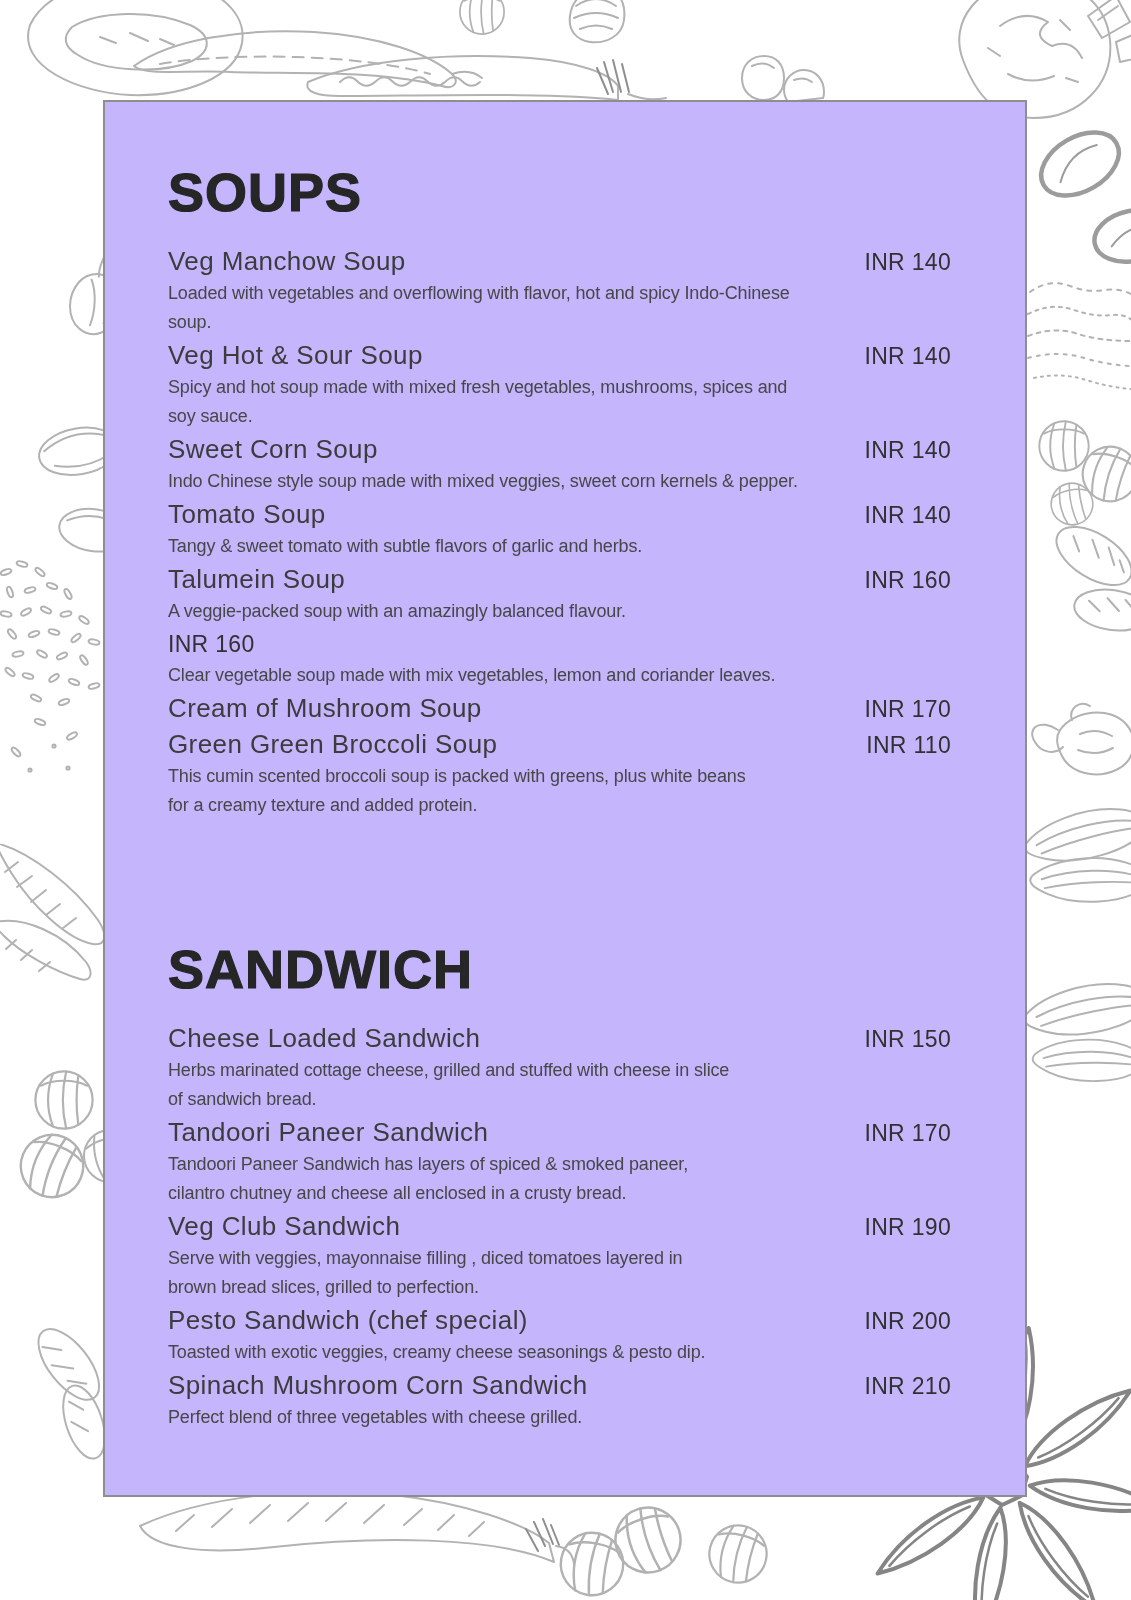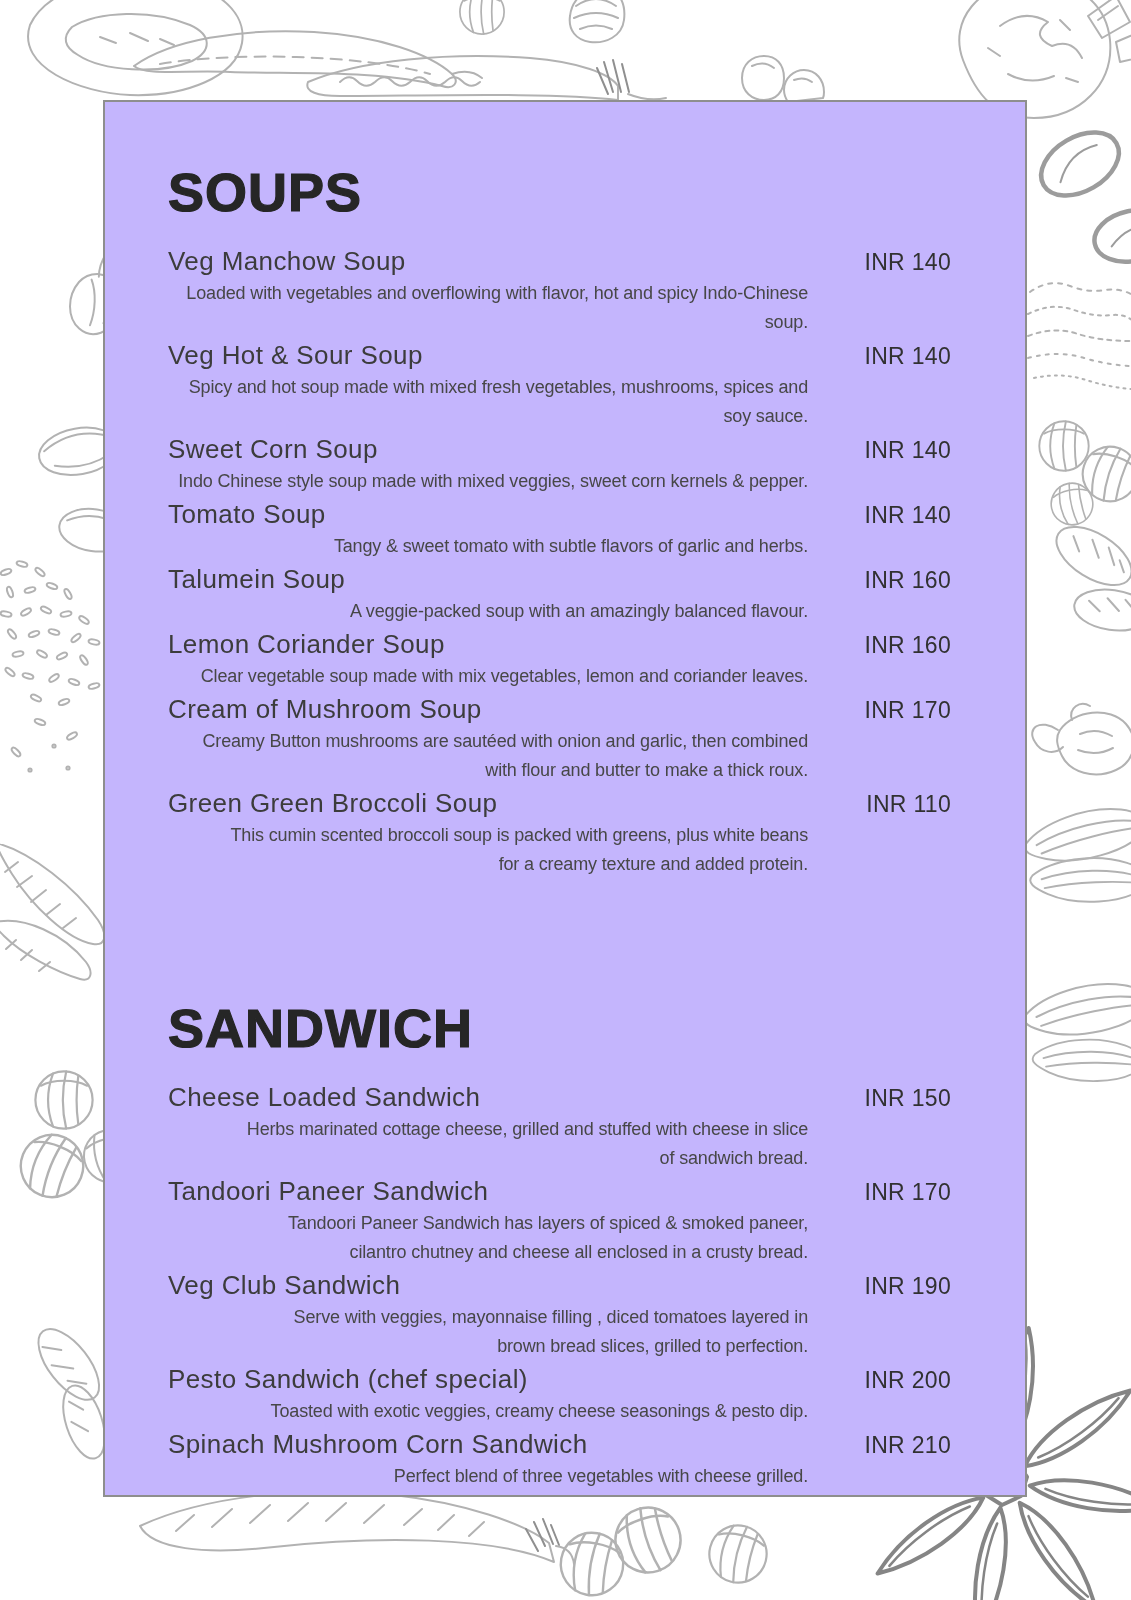--- a/index.html
+++ b/index.html
@@ -25,21 +25,21 @@
   .item-name{
     font-size:26px;color:#3c3c3c;letter-spacing:0.4px;line-height:34px;
     font-weight:400;
   }
   .item-price{
     font-size:23px;color:#313131;letter-spacing:0.3px;line-height:34px;
     white-space:nowrap;
   }
   .item-desc{
     font-size:18px;color:#474747;line-height:29px;letter-spacing:-0.15px;
-    white-space:pre-line;max-width:640px;text-align:right;
+    white-space:pre-line;max-width:640px;
   }
 </style>
 </head>
 <body>
 
 <svg class="bg-art" width="1131" height="1600" viewBox="0 0 1131 1600">
   <defs>
     <g id="coriander-def">
       <circle cx="0" cy="0" r="26"></circle>
       <path d="M-10,-24 C-16,-8 -16,8 -10,24 M2,-26 C-2,-9 -2,9 2,26 M13,-22 C11,-8 11,8 13,22"></path>
@@ -311,33 +311,30 @@
     <div class="menu-item">
       <div class="item-head">
         <span class="item-name">Talumein Soup</span>
         <span class="item-price">INR 160</span>
       </div>
       <div class="item-desc">A veggie-packed soup with an amazingly balanced flavour.</div>
     </div>
 
     <div class="menu-item">
       <div class="item-head">
-        <span class="item-name">Lemon Coriander Soup</span>
         <span class="item-price">INR 160</span>
       </div>
       <div class="item-desc">Clear vegetable soup made with mix vegetables, lemon and coriander leaves.</div>
     </div>
 
     <div class="menu-item">
       <div class="item-head">
         <span class="item-name">Cream of Mushroom Soup</span>
         <span class="item-price">INR 170</span>
       </div>
-      <div class="item-desc">Creamy Button mushrooms are sautéed with onion and garlic, then combined
-with flour and butter to make a thick roux.</div>
     </div>
 
     <div class="menu-item">
       <div class="item-head">
         <span class="item-name">Green Green Broccoli Soup</span>
         <span class="item-price">INR 110</span>
       </div>
       <div class="item-desc">This cumin scented broccoli soup is packed with greens, plus white beans
 for a creamy texture and added protein.</div>
     </div>

